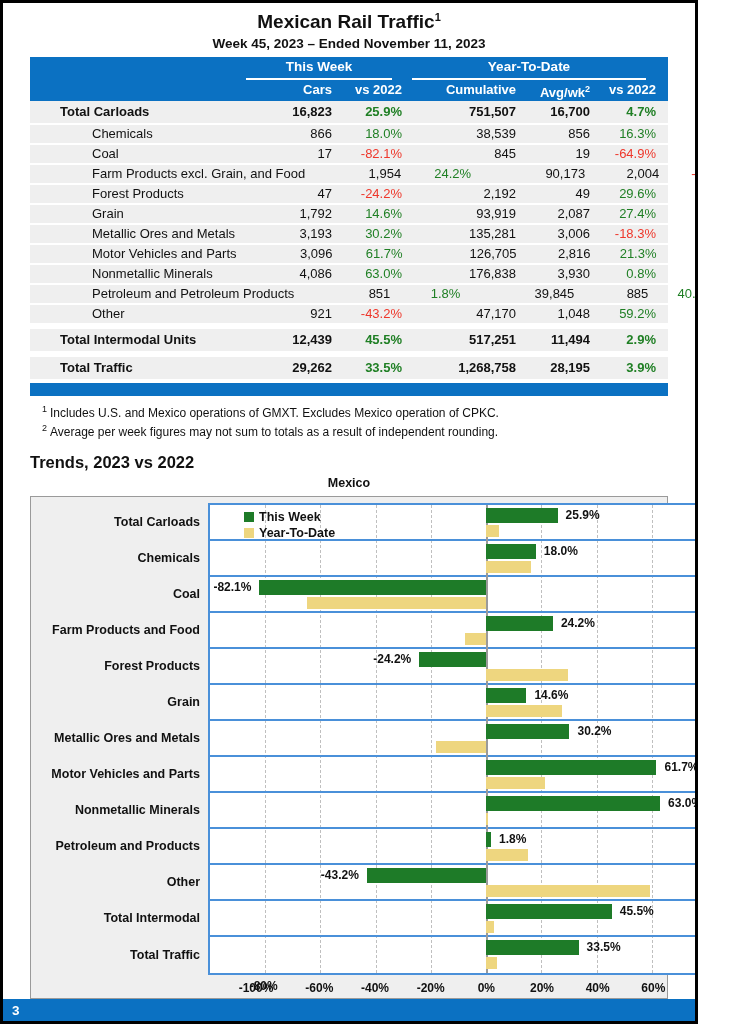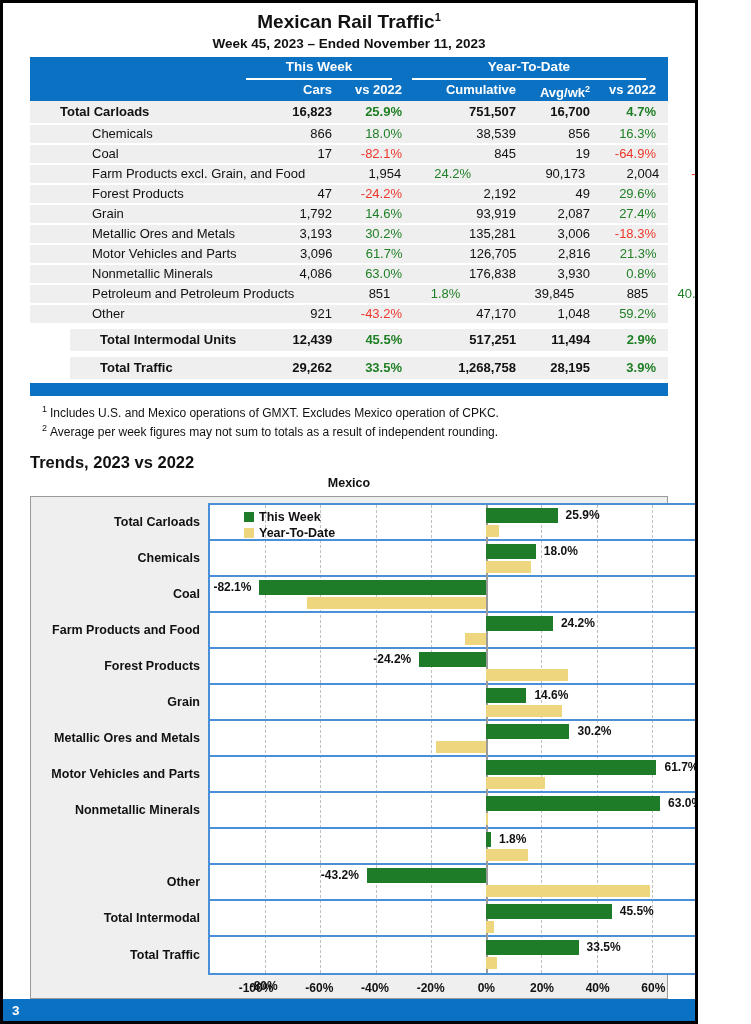--- a/index.html
+++ b/index.html
@@ -16,21 +16,21 @@
   .group-row{height:23px;line-height:20px;font-size:13.5px;}
   .grp{text-align:center;border-bottom:2px solid #fff;margin:0 10px;}
   .col-row{height:21px;line-height:19px;font-size:13px;}
   .col-row .hc{text-align:right;}
   .hc sup{font-size:9px;}
   .trow{height:18px;line-height:18px;background:#efefef;border-bottom:2px solid #fff;font-size:13px;}
   .trow div{text-align:right;}
   .trow .tlabel{text-align:left;padding-left:30px;white-space:nowrap;}
   .trow .tlabel.indent{padding-left:62px;}
   .trow.total{height:22px;line-height:22px;font-weight:bold;}
-  .trow.gap-top{margin-top:4px;margin-left:40px;}
+  .trow.gap-top{margin-top:4px;}
   .pos{color:#1f7f24;}
   .neg{color:#ee372b;}
   .blue-bar{height:13px;background:#0b71c2;margin-top:2px;}
   
   .footnotes{margin:8px 0 0 12px;font-size:12px;}
   .footnotes div{margin-bottom:3px;}
   .footnotes sup{font-size:9px;margin-right:3px;}
   
   .chart-title{margin-top:14px;font-size:16.5px;font-weight:bold;}
   .chart-subtitle{margin-top:4px;text-align:center;font-size:12.5px;font-weight:bold;}
@@ -280,20 +280,21 @@
             <div class="bar ytd" style="width: 11.8333%; left: 55.5556%;"></div>
             <div class="blabel" style="left: calc(89.8333% + 8px);">61.7%</div>
           </div>
           <div class="crow">
             <div class="clabel">Nonmetallic Minerals</div>
             <div class="bar tw" style="width: 35%; left: 55.5556%;"></div>
             <div class="bar ytd" style="width: 0.444444%; left: 55.5556%;"></div>
             <div class="blabel" style="left: calc(90.5556% + 8px);">63.0%</div>
           </div>
           <div class="crow">
+            <div class="clabel">Petroleum and Products</div>
             <div class="bar tw" style="width: 1%; left: 55.5556%;"></div>
             <div class="bar ytd" style="width: 8.5%; left: 55.5556%;"></div>
             <div class="blabel" style="left: calc(56.5556% + 8px);">1.8%</div>
           </div>
           <div class="crow">
             <div class="clabel">Other</div>
             <div class="bar tw" style="width: 24%; left: 31.5556%;"></div>
             <div class="bar ytd" style="width: 32.8889%; left: 55.5556%;"></div>
             <div class="blabel" style="right: calc(68.4444% + 8px);">-43.2%</div>
           </div>

